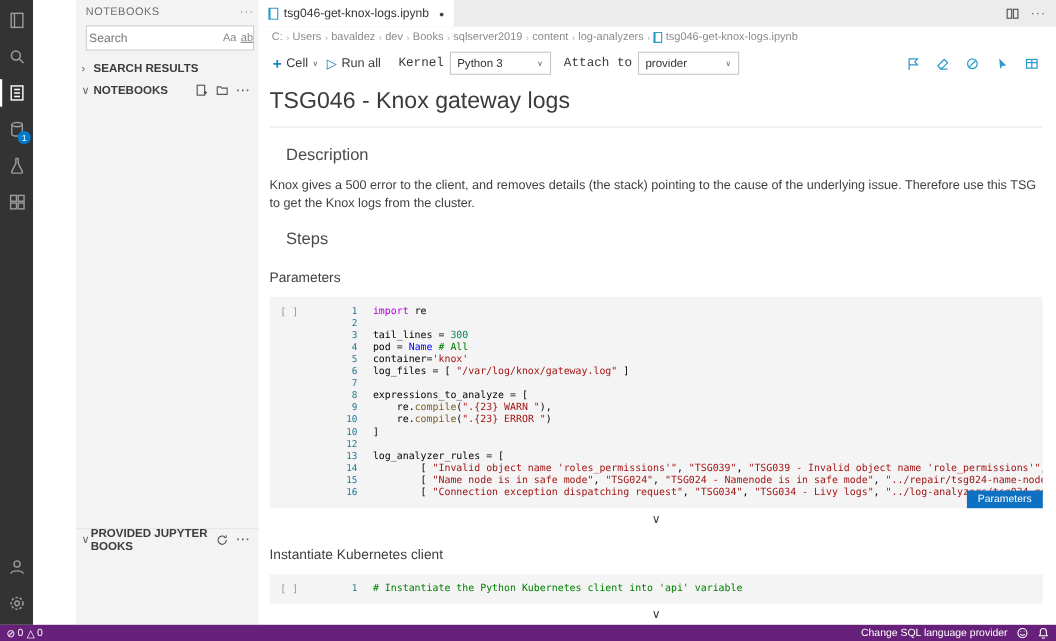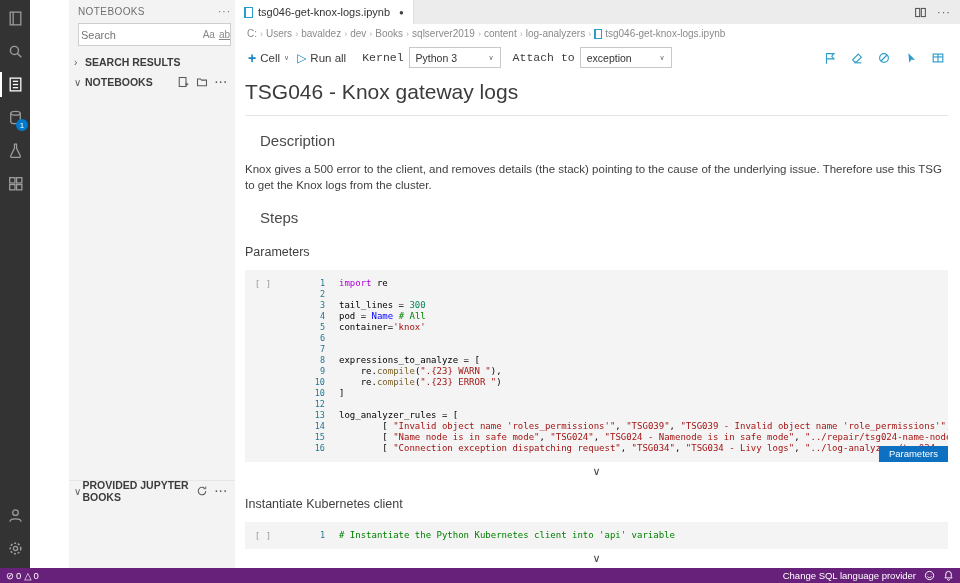--- a/index.html
+++ b/index.html
@@ -272,21 +272,21 @@
         <span class="tb-play">▷</span>
         <span>Run all</span>
       </div>
       <span class="tb-label">Kernel</span>
       <div class="tb-select">
         <span>Python 3</span>
         <span class="tb-chev">∨</span>
       </div>
       <span class="tb-label">Attach to</span>
       <div class="tb-select">
-        <span>exception</span>
+        <span>provider</span>
         <span class="tb-chev">∨</span>
       </div>
       <div class="tb-right">
         <svg width="14" height="14" viewBox="0 0 16 16" fill="none" stroke="currentColor" stroke-width="1.3">
             <path d="M4 2.5v12M4 3h8.5l-2.5 3 2.5 3H4"></path>
           </svg>
         <svg width="14" height="14" viewBox="0 0 16 16" fill="none" stroke="currentColor" stroke-width="1.3">
             <path d="M9.5 3.5l3.5 3.5-5.5 5.5H5L3 10z"></path>
             <line x1="5" y1="13.5" x2="13" y2="13.5"></line>
           </svg>
@@ -314,21 +314,21 @@
 
       <div class="cell">
         <div class="cell-inner">
           <div class="cell-exec">[ ]</div>
           <div class="cell-lines">
               <div class="code-line"><span class="ln">1</span><span class="code"><span class="tk-k">import</span><span class="tk-p"> re</span></span></div>
               <div class="code-line"><span class="ln">2</span><span class="code"></span></div>
               <div class="code-line"><span class="ln">3</span><span class="code"><span class="tk-p">tail_lines = </span><span class="tk-n">300</span></span></div>
               <div class="code-line"><span class="ln">4</span><span class="code"><span class="tk-p">pod = </span><span class="tk-b">Name</span><span class="tk-p"> </span><span class="tk-cm"># All</span></span></div>
               <div class="code-line"><span class="ln">5</span><span class="code"><span class="tk-p">container=</span><span class="tk-s">'knox'</span></span></div>
-              <div class="code-line"><span class="ln">6</span></div>
+              <div class="code-line"><span class="ln">6</span><span class="code"><span class="tk-p">log_files = [ </span><span class="tk-s">"/var/log/knox/gateway.log"</span><span class="tk-p"> ]</span></span></div>
               <div class="code-line"><span class="ln">7</span><span class="code"></span></div>
               <div class="code-line"><span class="ln">8</span><span class="code"><span class="tk-p">expressions_to_analyze = [</span></span></div>
               <div class="code-line"><span class="ln">9</span><span class="code"><span class="tk-p">    re.</span><span class="tk-f">compile</span><span class="tk-p">(</span><span class="tk-s">".{23} WARN "</span><span class="tk-p">),</span></span></div>
               <div class="code-line"><span class="ln">10</span><span class="code"><span class="tk-p">    re.</span><span class="tk-f">compile</span><span class="tk-p">(</span><span class="tk-s">".{23} ERROR "</span><span class="tk-p">)</span></span></div>
               <div class="code-line"><span class="ln">10</span><span class="code"><span class="tk-p">]</span></span></div>
               <div class="code-line"><span class="ln">12</span><span class="code"></span></div>
               <div class="code-line"><span class="ln">13</span><span class="code"><span class="tk-p">log_analyzer_rules = [</span></span></div>
               <div class="code-line"><span class="ln">14</span><span class="code"><span class="tk-p">        [ </span><span class="tk-s">"Invalid object name 'roles_permissions'"</span><span class="tk-p">, </span><span class="tk-s">"TSG039"</span><span class="tk-p">, </span><span class="tk-s">"TSG039 - Invalid object name 'role_permissions'"</span><span class="tk-p">, </span></span></div>
               <div class="code-line"><span class="ln">15</span><span class="code"><span class="tk-p">        [ </span><span class="tk-s">"Name node is in safe mode"</span><span class="tk-p">, </span><span class="tk-s">"TSG024"</span><span class="tk-p">, </span><span class="tk-s">"TSG024 - Namenode is in safe mode"</span><span class="tk-p">, </span><span class="tk-s">"../repair/tsg024-name-node-is-in-safe-mode.ipynb"</span></span></div>
               <div class="code-line"><span class="ln">16</span><span class="code"><span class="tk-p">        [ </span><span class="tk-s">"Connection exception dispatching request"</span><span class="tk-p">, </span><span class="tk-s">"TSG034"</span><span class="tk-p">, </span><span class="tk-s">"TSG034 - Livy logs"</span><span class="tk-p">, </span><span class="tk-s">"../log-analyzers/tsg034-get-livy-logs.ipynb"</span></span></div>

